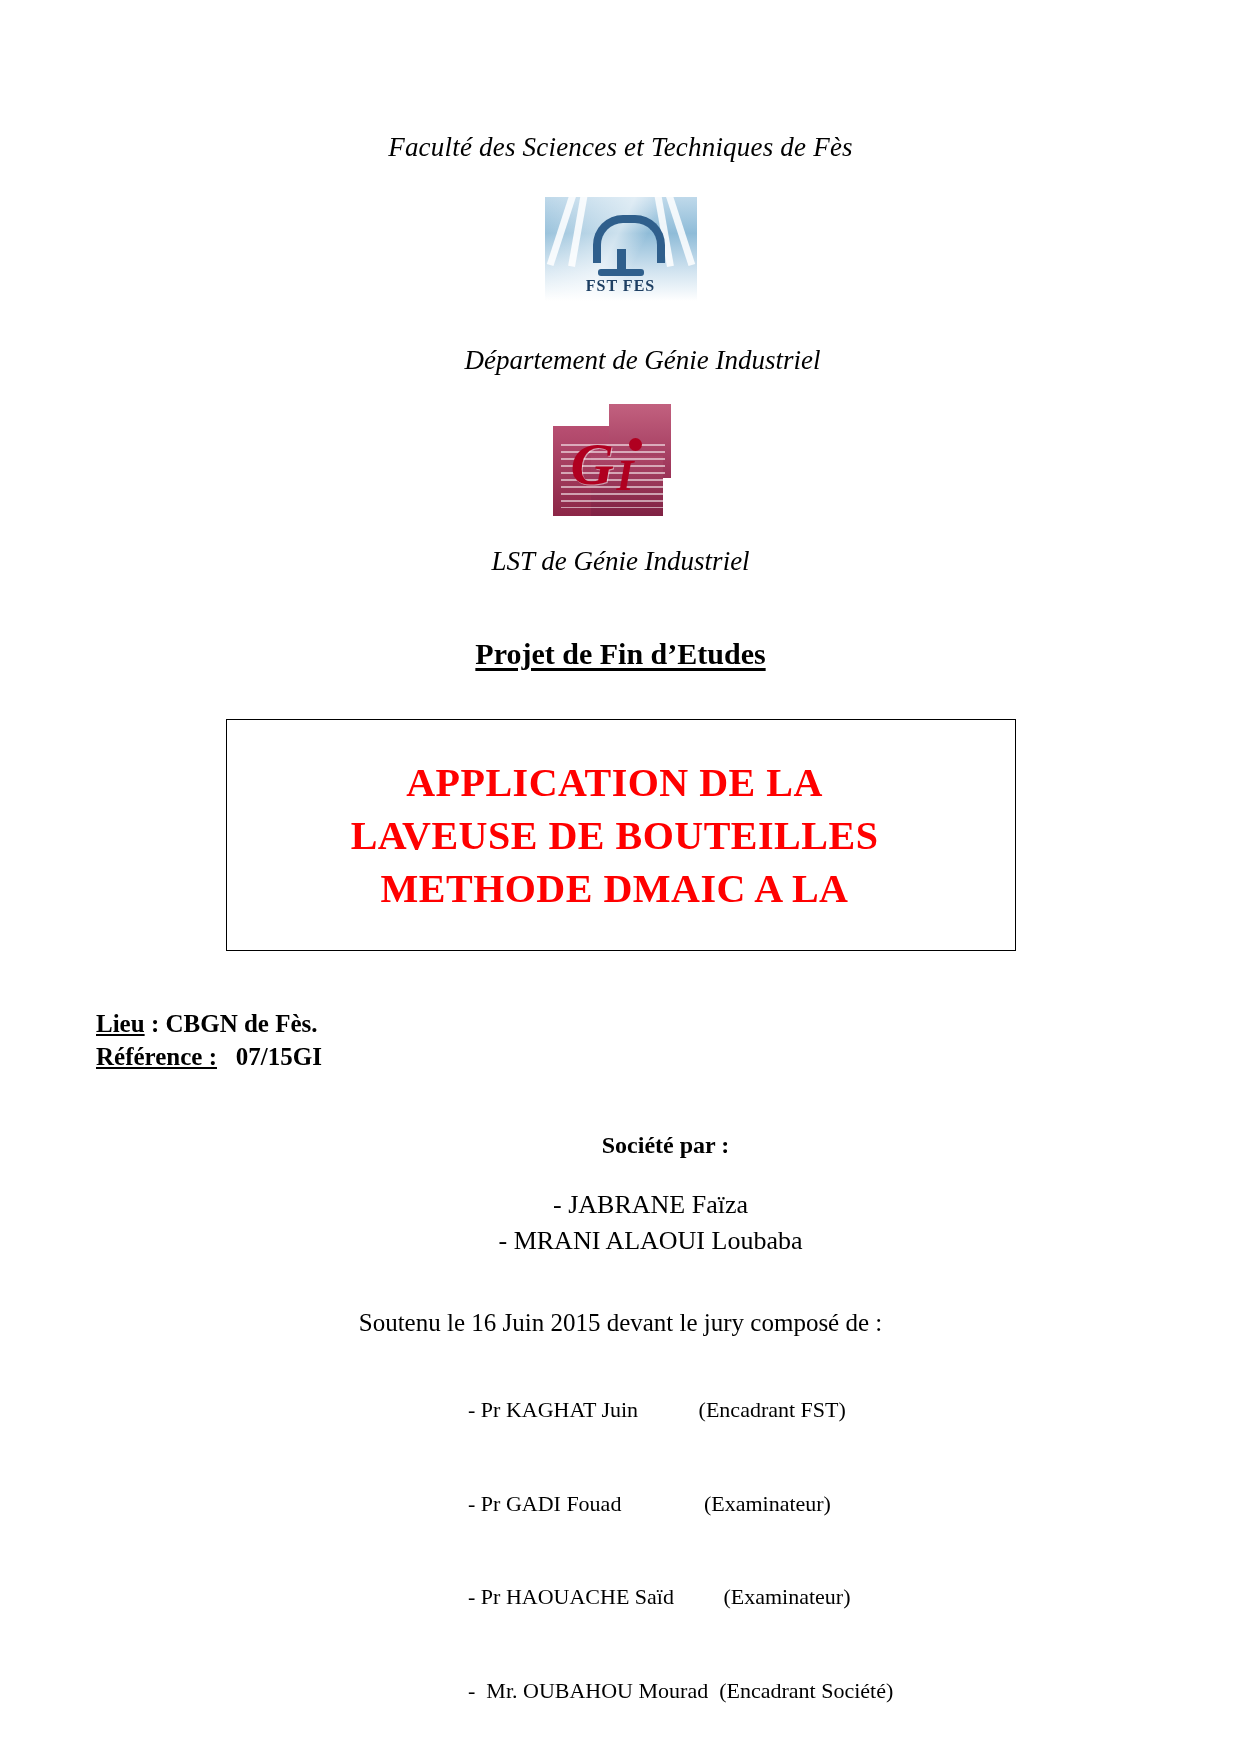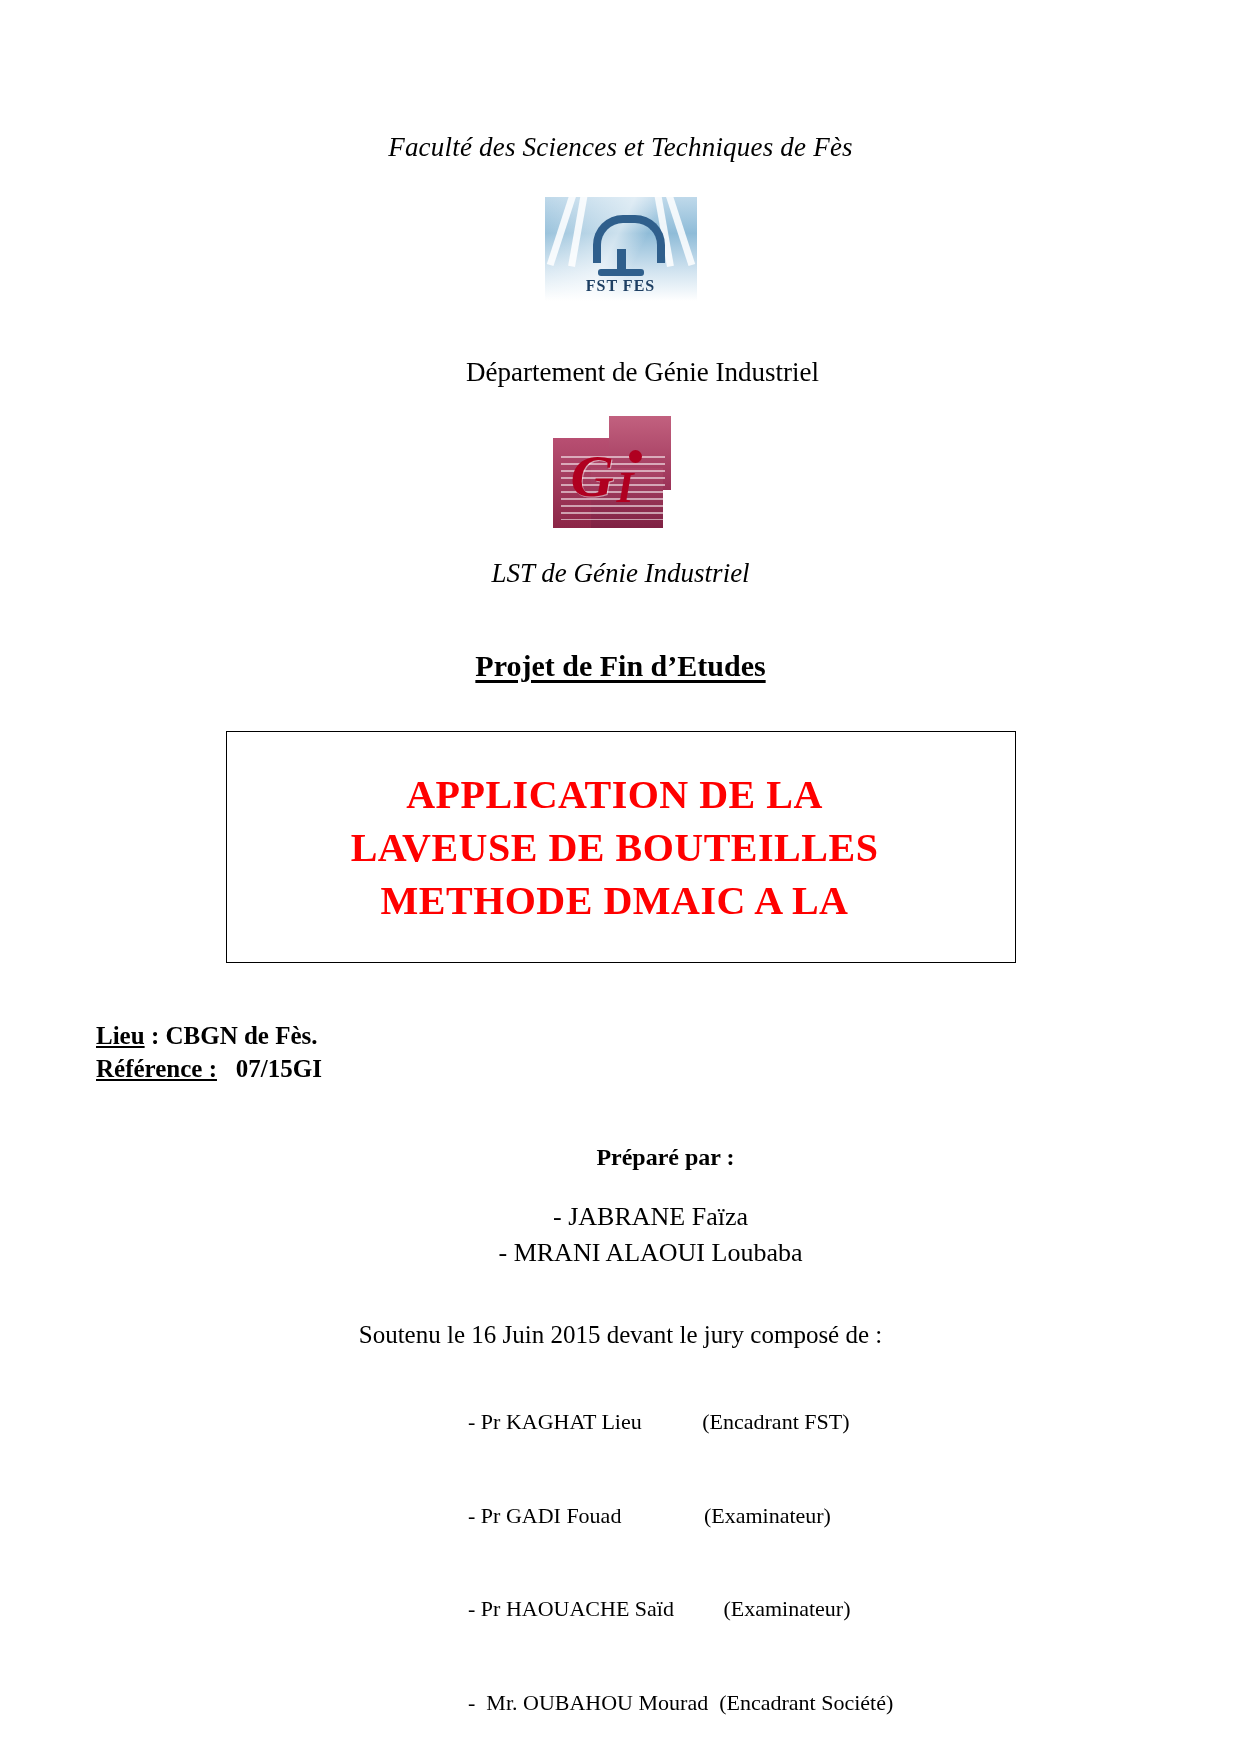--- a/index.html
+++ b/index.html
@@ -90,22 +90,23 @@
     bottom: 6px;
     text-align: center;
     font-family: "Liberation Serif", serif;
     font-weight: bold;
     font-size: 16px;
     letter-spacing: 1px;
     color: #1d3f63;
   }
 
   .dept {
+    font-style: italic;
     font-size: 27px;
-    margin-top: 56px;
+    margin-top: 44px;
     padding-left: 44px;
   }
 
   .logo-gi {
     width: 136px;
     height: 112px;
     margin: 28px auto 0 auto;
     position: relative;
   }
   .logo-gi .blk {
@@ -257,32 +258,32 @@
 
   <div class="meta">
     <div>
       <span class="u">Lieu</span><span> : </span><span>CBGN de Fès.</span>
     </div>
     <div>
       <span class="u">Référence :</span>&nbsp;&nbsp;&nbsp;<span>07/15GI</span>
     </div>
   </div>
 
-  <div class="prepared">Préparé par :</div>
+  <div class="prepared">Société par :</div>
 
   <div class="authors">
     <div>- JABRANE Faïza</div>
     <div>- MRANI ALAOUI Loubaba</div>
   </div>
 
   <div class="defense">Soutenu le 16 Juin 2015 devant le jury composé de :</div>
 
   <div class="jury">
     <div class="row">
-      <span>- Pr KAGHAT Lieu</span><span>&nbsp;&nbsp;&nbsp;&nbsp;&nbsp;&nbsp;&nbsp;&nbsp;&nbsp;&nbsp;&nbsp;</span><span>(Encadrant FST)</span>
+      <span>- Pr KAGHAT Juin</span><span>&nbsp;&nbsp;&nbsp;&nbsp;&nbsp;&nbsp;&nbsp;&nbsp;&nbsp;&nbsp;&nbsp;</span><span>(Encadrant FST)</span>
     </div>
     <div class="row">
       <span>- Pr GADI Fouad</span><span>&nbsp;&nbsp;&nbsp;&nbsp;&nbsp;&nbsp;&nbsp;&nbsp;&nbsp;&nbsp;&nbsp;&nbsp;&nbsp;&nbsp;&nbsp;</span><span>(Examinateur)</span>
     </div>
     <div class="row">
       <span>- Pr HAOUACHE Saïd</span><span>&nbsp;&nbsp;&nbsp;&nbsp;&nbsp;&nbsp;&nbsp;&nbsp;</span><span> (Examinateur)</span>
     </div>
     <div class="row">
       <span>-  Mr. OUBAHOU Mourad</span><span>&nbsp;&nbsp;</span><span>(Encadrant Société)</span>
     </div>

